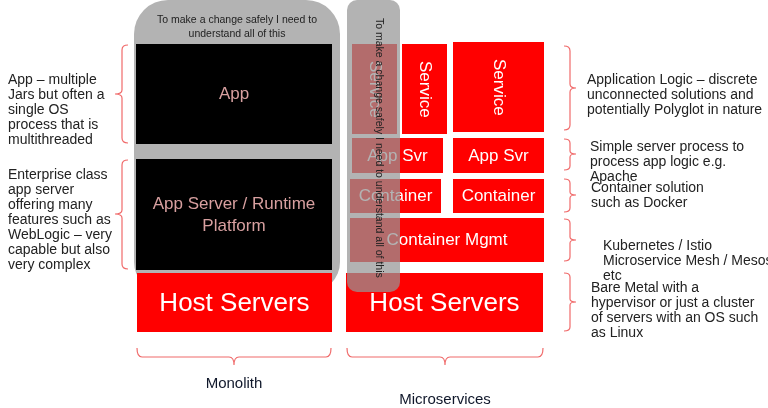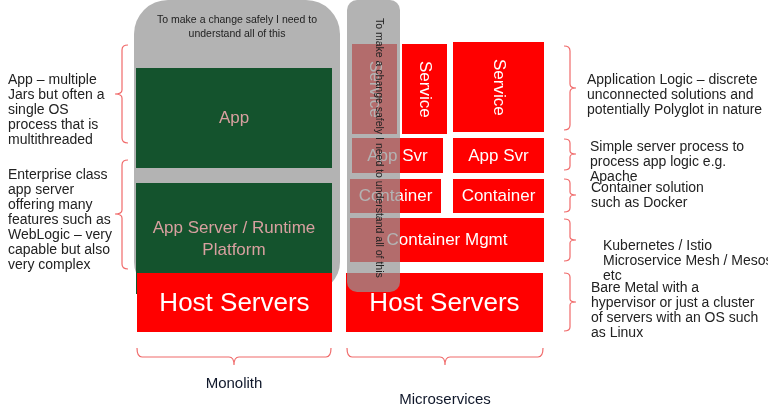--- a/index.html
+++ b/index.html
@@ -1,21 +1,21 @@
 <!DOCTYPE html>
 <html><head>
 <meta charset="utf-8">
 <style>
   html, body { margin:0; padding:0; background:#ffffff; }
   body { width:768px; height:408px; position:relative; overflow:hidden;
          font-family:"Liberation Sans", sans-serif; }
   .abs { position:absolute; }
   .box { position:absolute; background:#ff0000; color:#ffffff; display:flex;
          align-items:center; justify-content:center; text-align:center; box-sizing:border-box; }
-  .dark { background:#14532d; color:#d8a0a0;margin-top:24px; }
+  .dark { background:#000000; color:#d8a0a0; }
   .pill { position:absolute; background:#b3b3b3; }
   .overlay { position:absolute; background:rgba(150,150,150,0.72); border-radius:0 0 10px 10px; }
   .vtext { writing-mode:vertical-rl; }
   .note { position:absolute; font-size:14px; line-height:15px; color:#222; }
   .label { position:absolute; font-size:15px; color:#0f172a; text-align:center; }
   svg.brace { position:absolute; overflow:visible; }
   svg.brace path { fill:none; stroke:#f06a6a; stroke-width:1.2; }
 </style>
 </head>
 <body>

